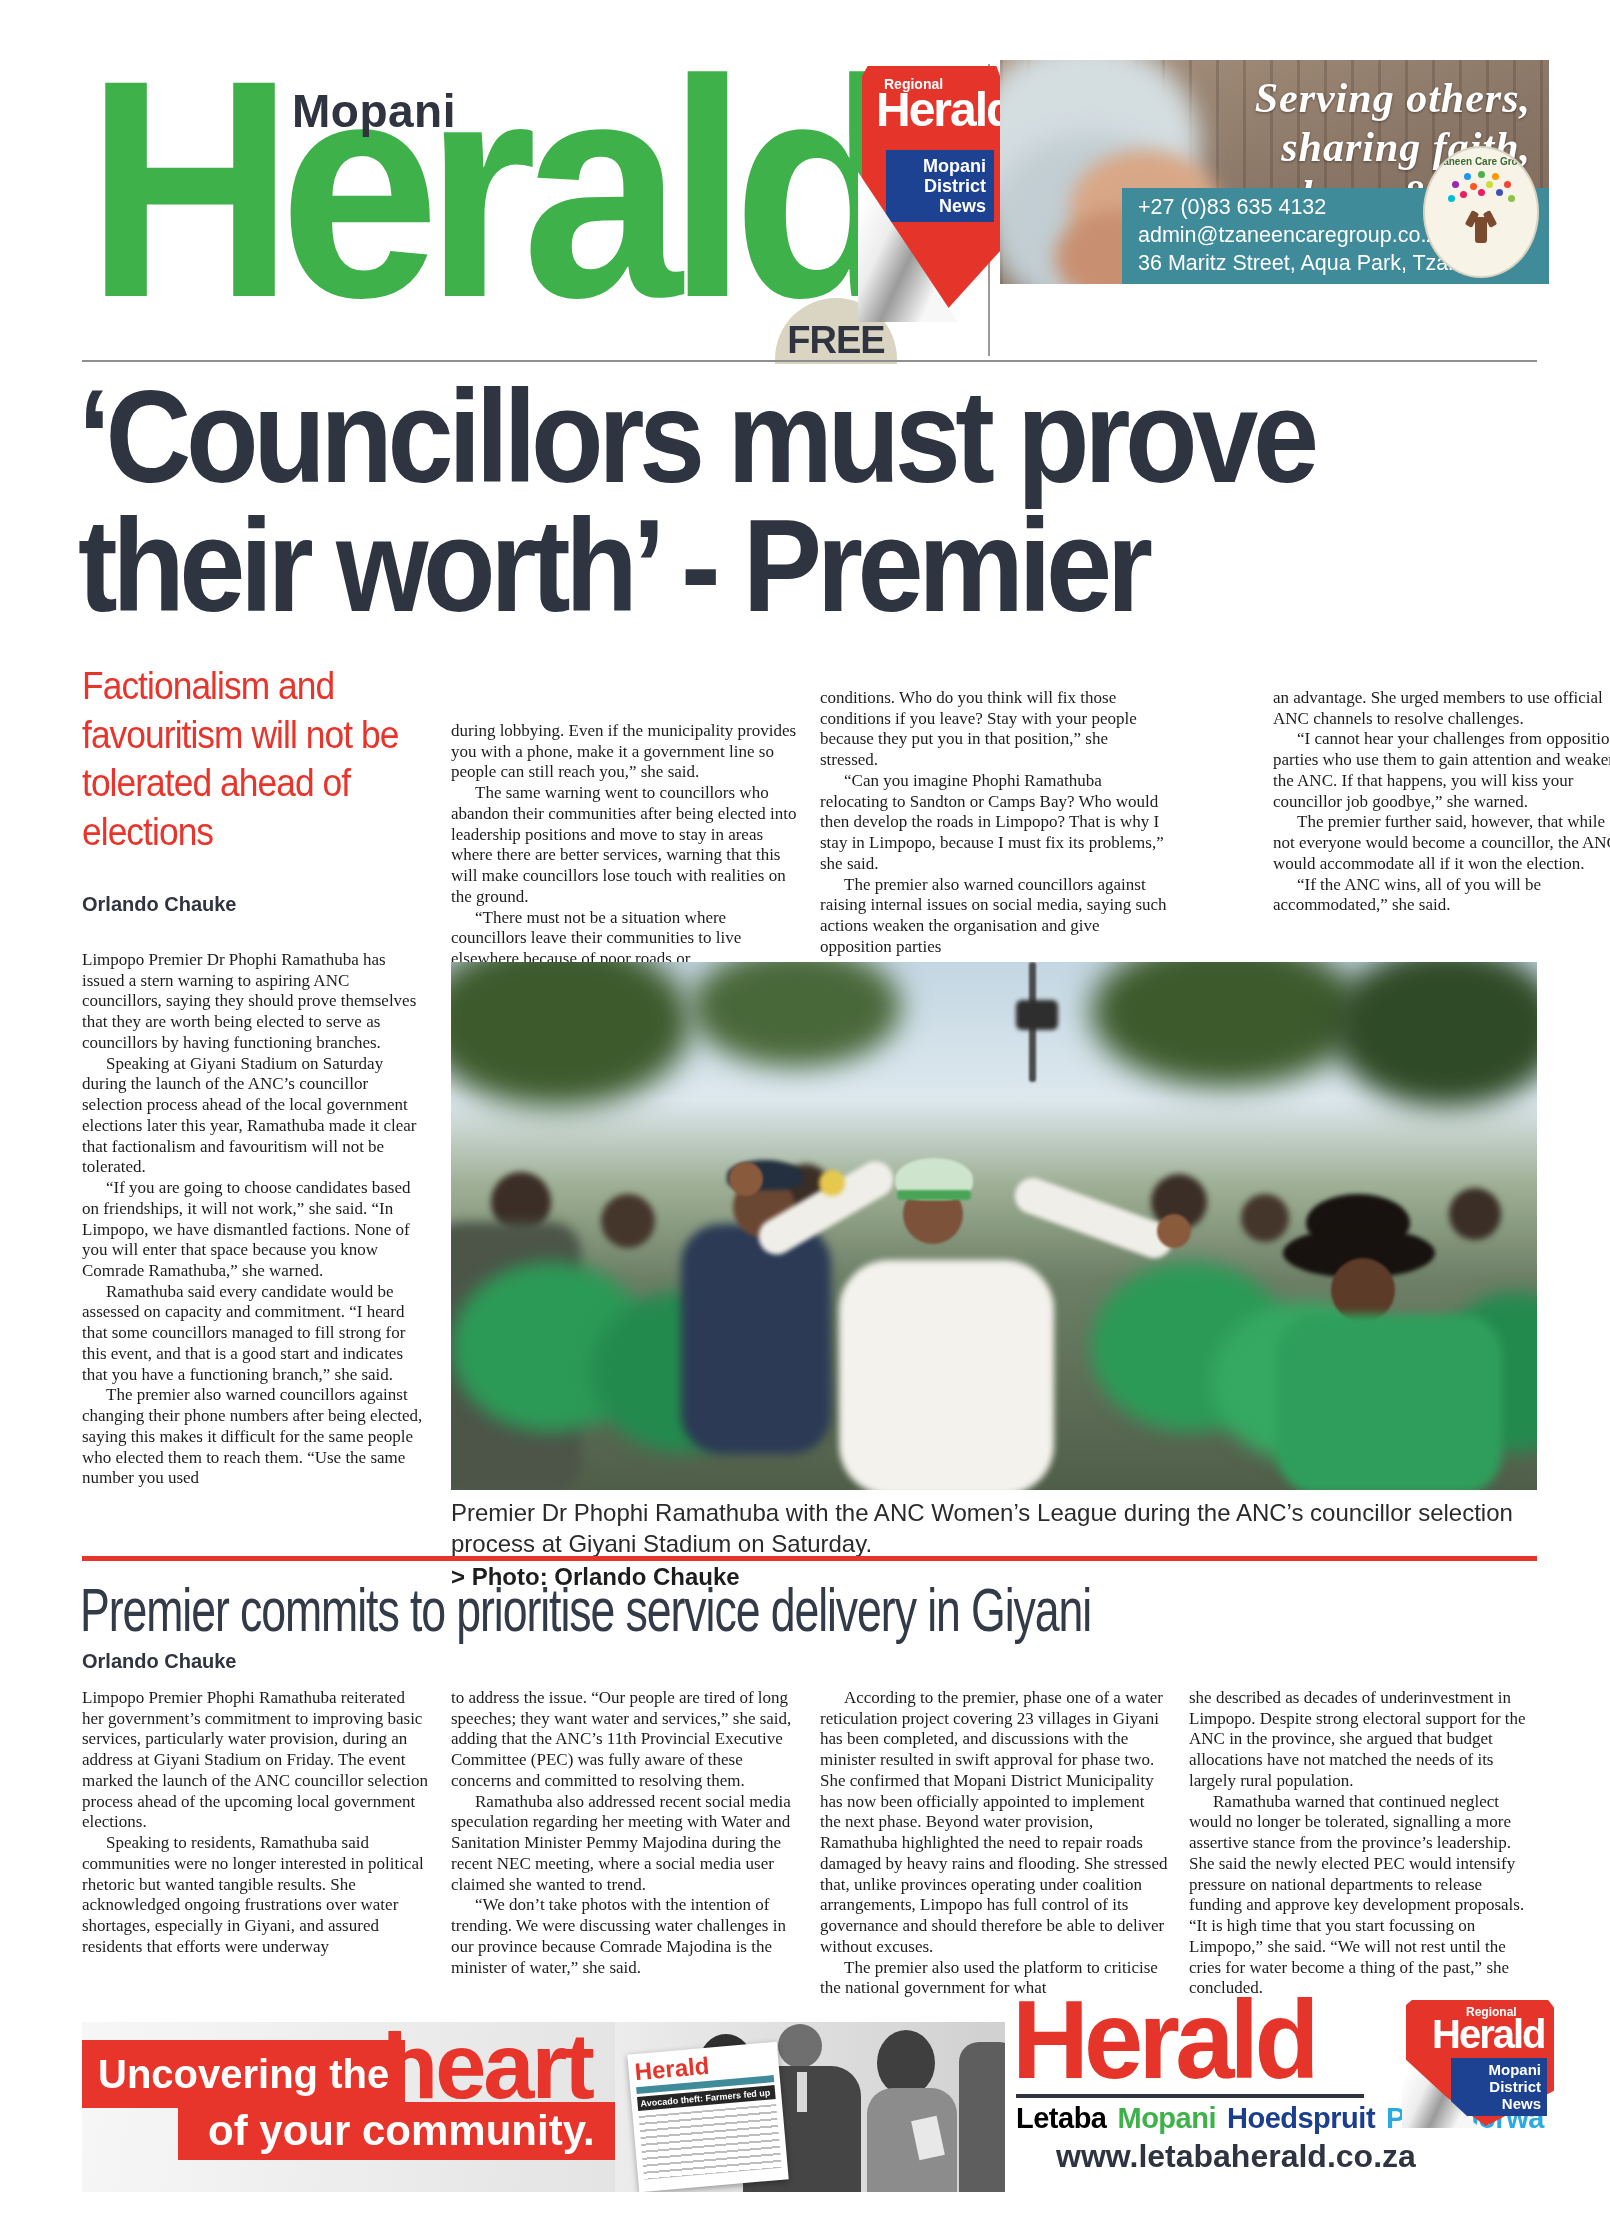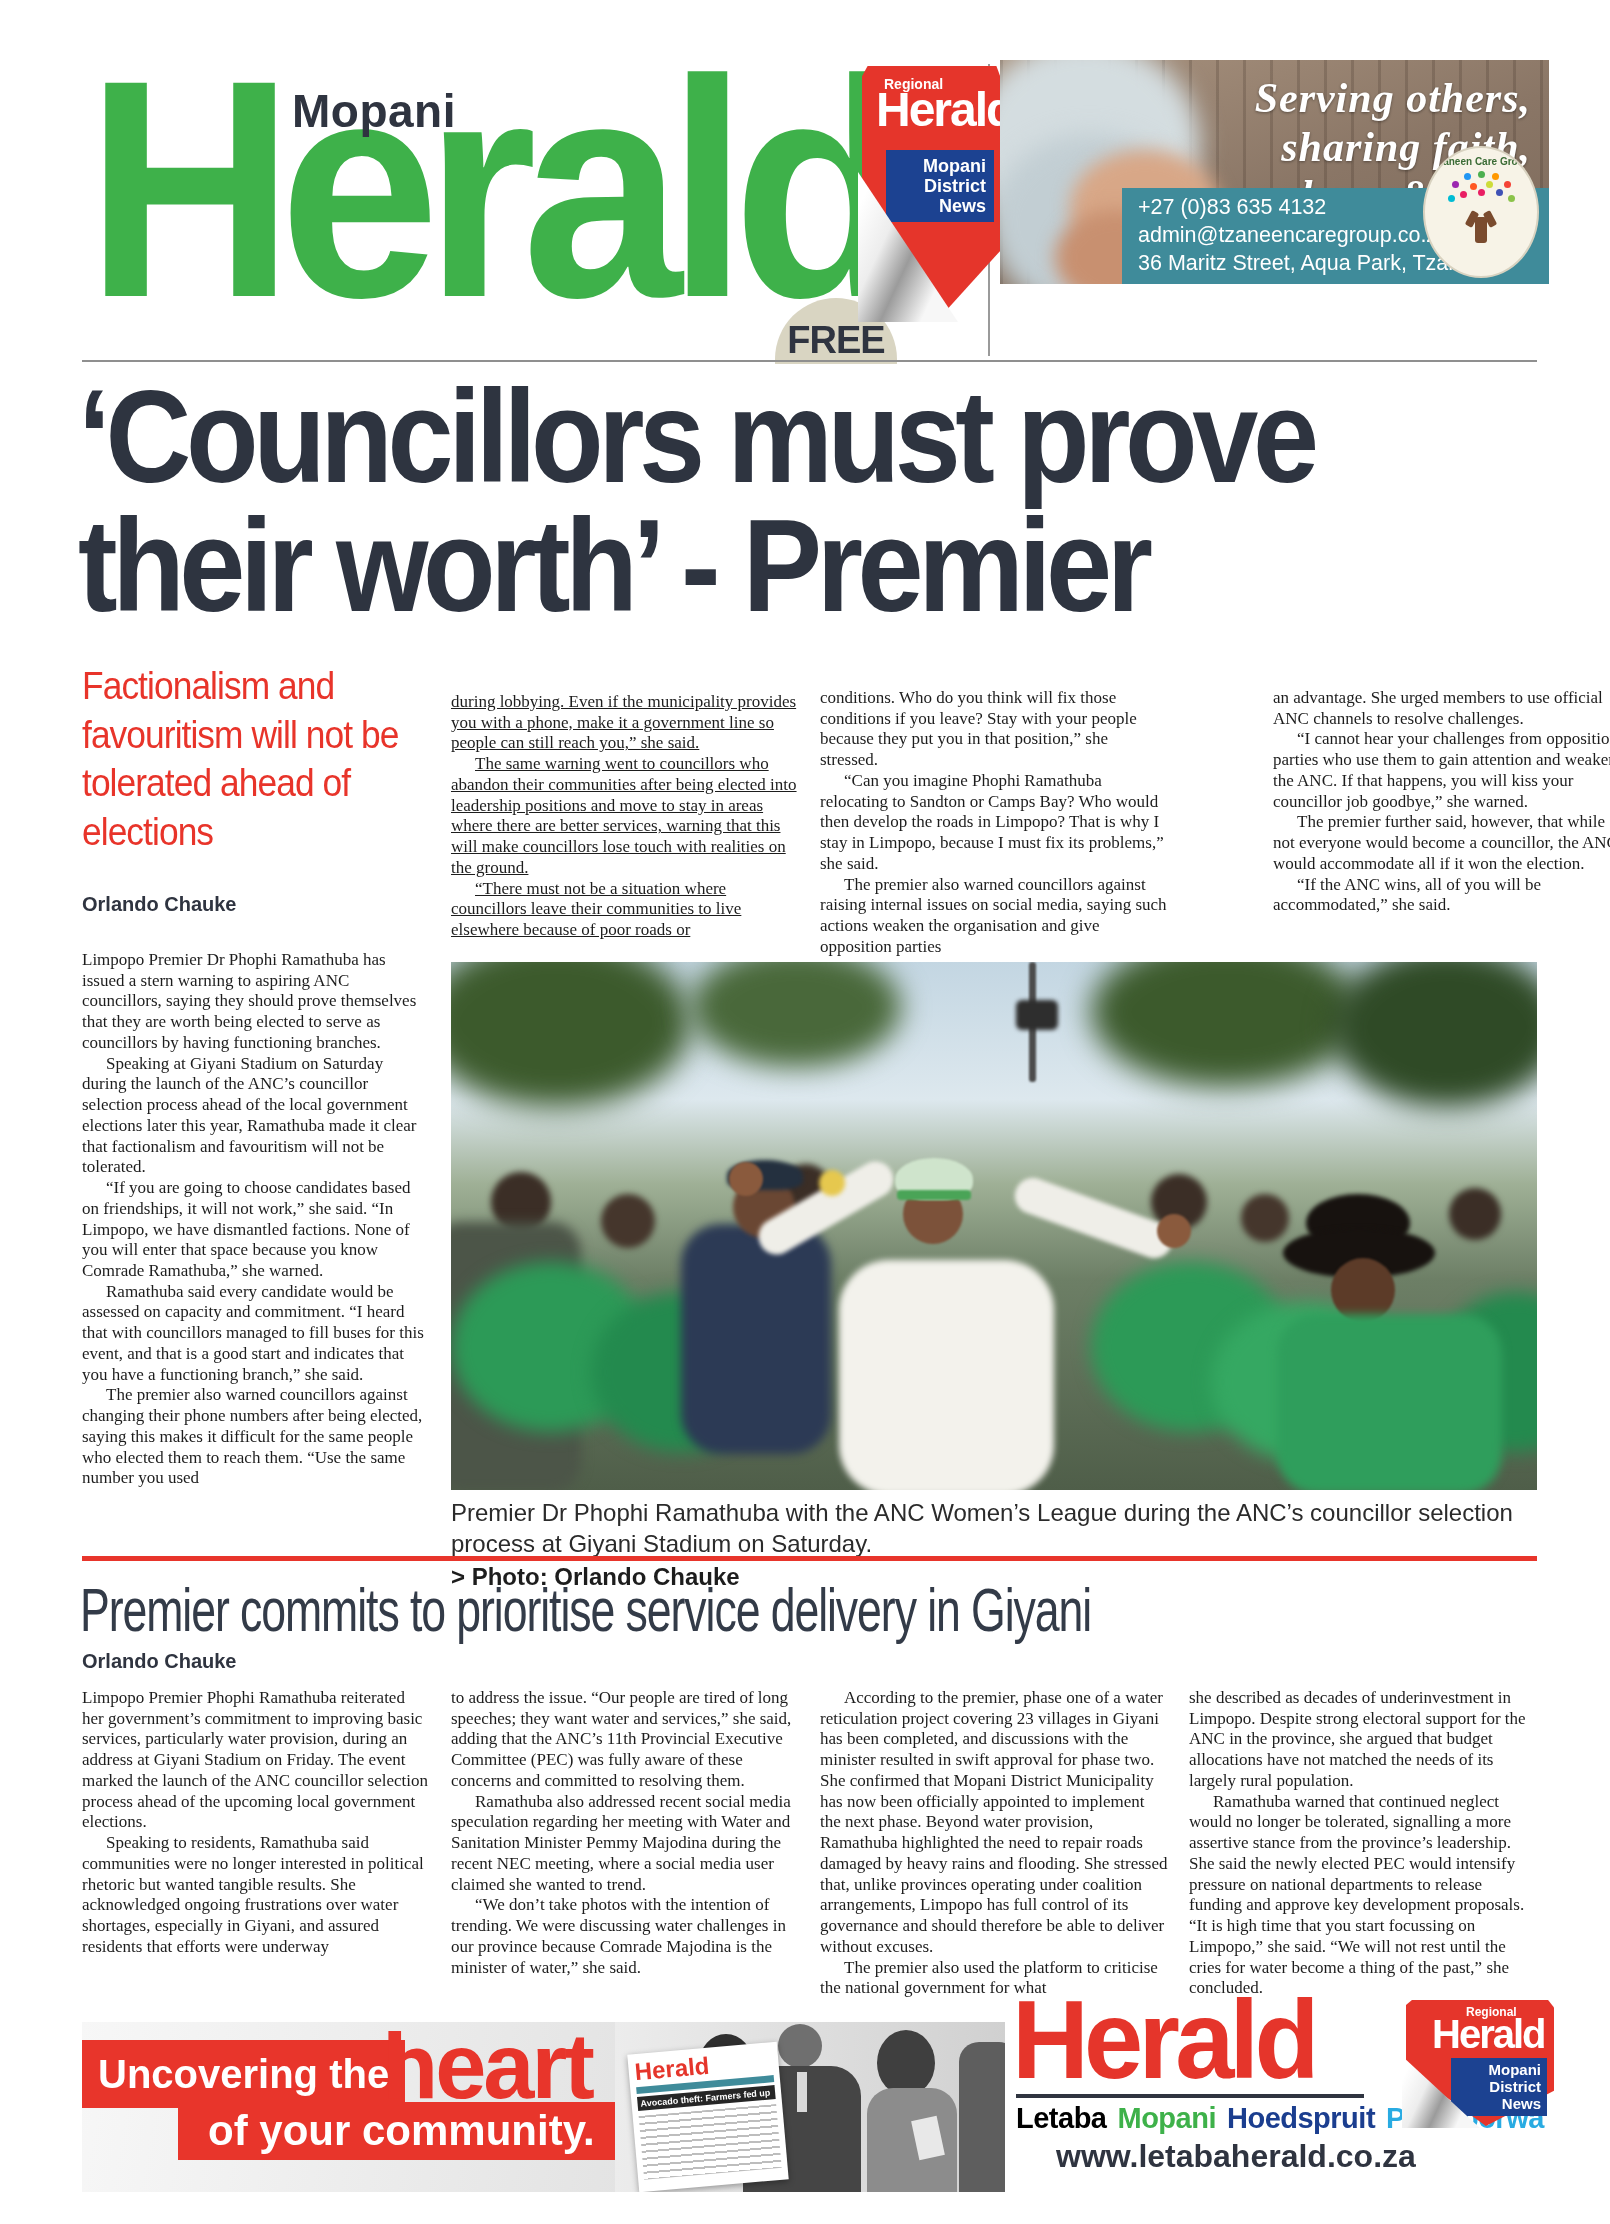--- a/index.html
+++ b/index.html
@@ -163,24 +163,24 @@
     <div>their worth’ - Premier</div>
   </div>
 
   <div class="deck">Factionalism and favouritism will not be tolerated ahead of elections</div>
   <div class="byline" style="left:82px;top:893px;">Orlando Chauke</div>
 
   <div class="body-col" style="left:82px;top:950px;">
     <p>Limpopo Premier Dr Phophi Ramathuba has issued a stern warning to aspiring ANC councillors, saying they should prove themselves that they are worth being elected to serve as councillors by having functioning branches.</p>
     <p class="in">Speaking at Giyani Stadium on Saturday during the launch of the ANC’s councillor selection process ahead of the local government elections later this year, Ramathuba made it clear that factionalism and favouritism will not be tolerated.</p>
     <p class="in">“If you are going to choose candidates based on friendships, it will not work,” she said. “In Limpopo, we have dismantled factions. None of you will enter that space because you know Comrade Ramathuba,” she warned.</p>
-    <p class="in">Ramathuba said every candidate would be assessed on capacity and commitment. “I heard that with councillors managed to fill buses for this event, and that is a good start and indicates that you have a functioning branch,” she said.</p>
+    <p class="in">Ramathuba said every candidate would be assessed on capacity and commitment. “I heard that some councillors managed to fill strong for this event, and that is a good start and indicates that you have a functioning branch,” she said.</p>
     <p class="in">The premier also warned councillors against changing their phone numbers after being elected, saying this makes it difficult for the same people who elected them to reach them. “Use the same number you used</p>
   </div>
-  <div class="body-col" style="left:451px;top:692px;text-decoration:underline;">
+  <div class="body-col" style="left:451px;top:721px;">
     <p>during lobbying. Even if the municipality provides you with a phone, make it a government line so people can still reach you,” she said.</p>
     <p class="in">The same warning went to councillors who abandon their communities after being elected into leadership positions and move to stay in areas where there are better services, warning that this will make councillors lose touch with realities on the ground.</p>
     <p class="in">“There must not be a situation where councillors leave their communities to live elsewhere because of poor roads or</p>
   </div>
   <div class="body-col" style="left:820px;top:688px;">
     <p>conditions. Who do you think will fix those conditions if you leave? Stay with your people because they put you in that position,” she stressed.</p>
     <p class="in">“Can you imagine Phophi Ramathuba relocating to Sandton or Camps Bay? Who would then develop the roads in Limpopo? That is why I stay in Limpopo, because I must fix its problems,” she said.</p>
     <p class="in">The premier also warned councillors against raising internal issues on social media, saying such actions weaken the organisation and give opposition parties</p>
   </div>
   <div class="body-col" style="left:1225px;top:688px;margin-left:48px;">

